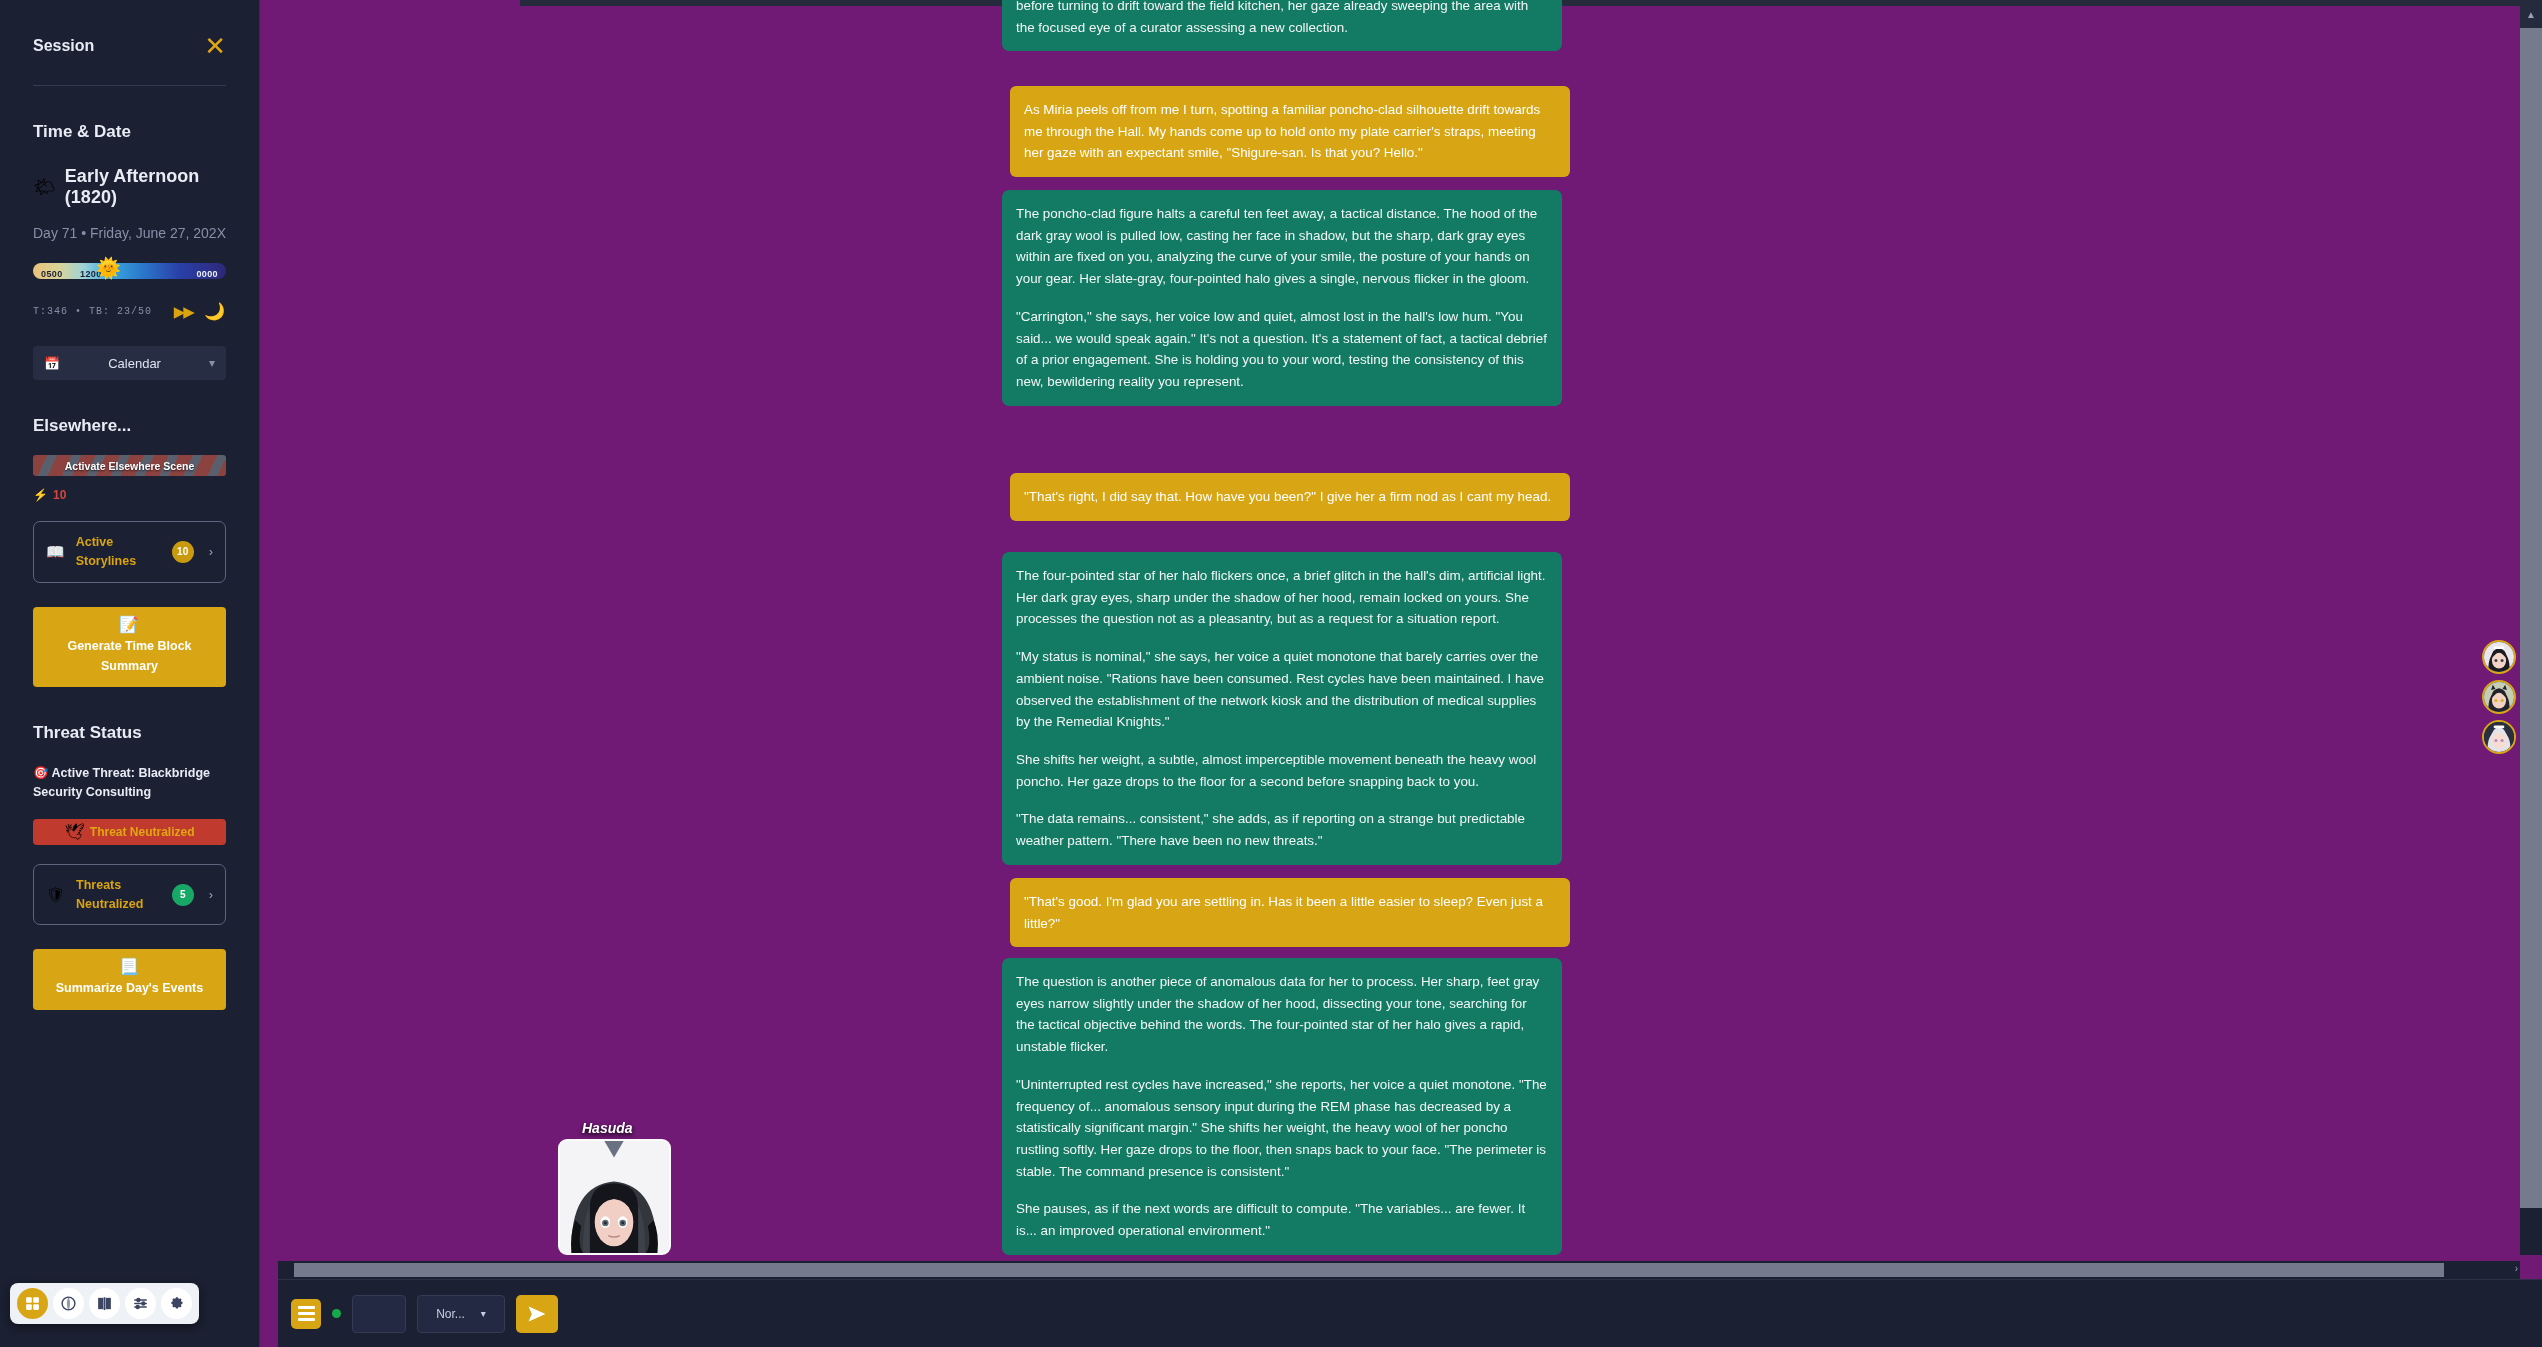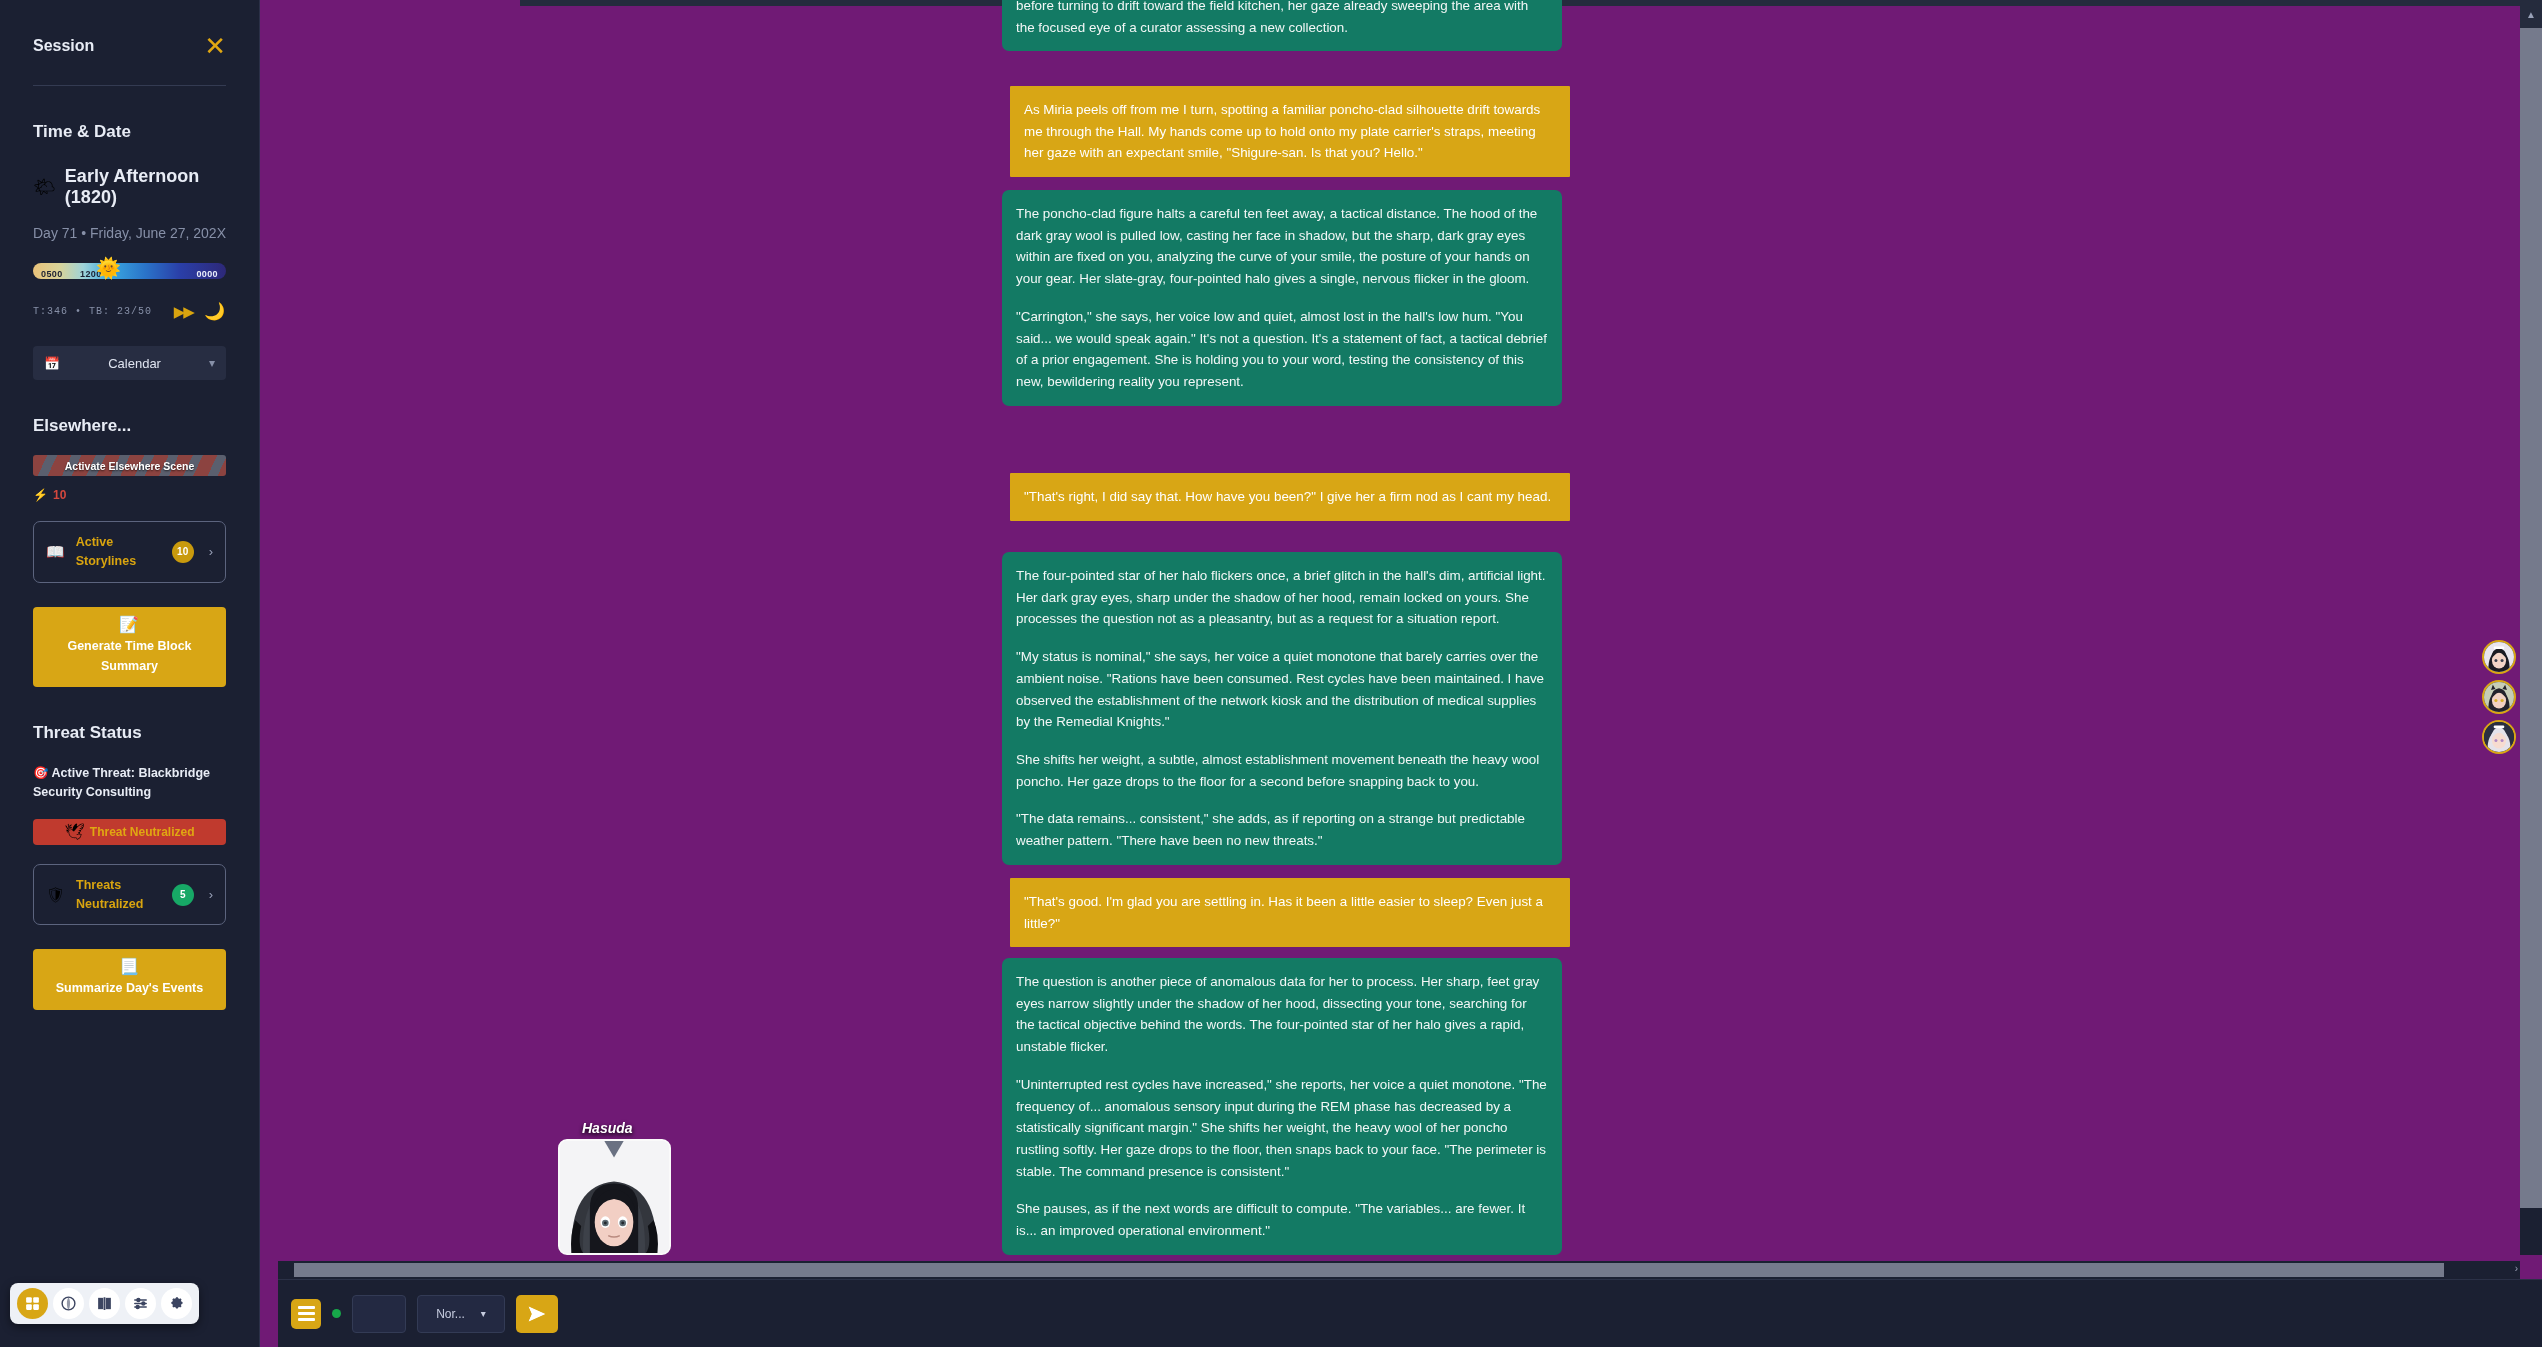--- a/index.html
+++ b/index.html
@@ -113,21 +113,21 @@
   }
   .msg { position: absolute; font-size: 13.4px; line-height: 1.62; }
   .msg p + p { margin-top: 16px; }
   .msg.bot {
     left: 742px; width: 560px;
     background: #137a64; color: #f2f7f6;
     border-radius: 7px; padding: 13px 14px;
   }
   .msg.user {
     background: #d8a615; color: #fff;
-    border-radius: 1px; padding: 13px 14px;
+    border-radius: 6px; padding: 13px 14px;
   }
 
   
   #char-card { position: absolute; left: 298px; bottom: 92px; width: 118px; }
   #char-name {
     color: #fff; font-size: 14px; font-weight: bold; font-style: italic;
     margin-left: 24px; margin-bottom: 3px; text-shadow: 0 2px 4px #000;
   }
   #char-portrait {
     width: 113px; height: 116px; border-radius: 9px;
@@ -313,21 +313,21 @@
         <div class="msg bot" style="top: 190px;">
           <p>The poncho-clad figure halts a careful ten feet away, a tactical distance. The hood of the dark gray wool is pulled low, casting her face in shadow, but the sharp, dark gray eyes within are fixed on you, analyzing the curve of your smile, the posture of your hands on your gear. Her slate-gray, four-pointed halo gives a single, nervous flicker in the gloom.</p>
           <p>"Carrington," she says, her voice low and quiet, almost lost in the hall's low hum. "You said... we would speak again." It's not a question. It's a statement of fact, a tactical debrief of a prior engagement. She is holding you to your word, testing the consistency of this new, bewildering reality you represent.</p>
         </div>
         <div class="msg user" style="top: 473px; width: 560px; left: 750px;">
           <p>"That's right, I did say that. How have you been?" I give her a firm nod as I cant my head.</p>
         </div>
         <div class="msg bot" style="top: 552px;">
           <p>The four-pointed star of her halo flickers once, a brief glitch in the hall's dim, artificial light. Her dark gray eyes, sharp under the shadow of her hood, remain locked on yours. She processes the question not as a pleasantry, but as a request for a situation report.</p>
           <p>"My status is nominal," she says, her voice a quiet monotone that barely carries over the ambient noise. "Rations have been consumed. Rest cycles have been maintained. I have observed the establishment of the network kiosk and the distribution of medical supplies by the Remedial Knights."</p>
-          <p>She shifts her weight, a subtle, almost establishment movement beneath the heavy wool poncho. Her gaze drops to the floor for a second before snapping back to you.</p>
+          <p>She shifts her weight, a subtle, almost imperceptible movement beneath the heavy wool poncho. Her gaze drops to the floor for a second before snapping back to you.</p>
           <p>"The data remains... consistent," she adds, as if reporting on a strange but predictable weather pattern. "There have been no new threats."</p>
         </div>
         <div class="msg user" style="top: 878px; width: 560px; left: 750px;">
           <p>"That's good. I'm glad you are settling in. Has it been a little easier to sleep? Even just a little?"</p>
         </div>
         <div class="msg bot" style="top: 958px;">
           <p>The question is another piece of anomalous data for her to process. Her sharp, feet gray eyes narrow slightly under the shadow of her hood, dissecting your tone, searching for the tactical objective behind the words. The four-pointed star of her halo gives a rapid, unstable flicker.</p>
           <p>"Uninterrupted rest cycles have increased," she reports, her voice a quiet monotone. "The frequency of... anomalous sensory input during the REM phase has decreased by a statistically significant margin." She shifts her weight, the heavy wool of her poncho rustling softly. Her gaze drops to the floor, then snaps back to your face. "The perimeter is stable. The command presence is consistent."</p>
           <p>She pauses, as if the next words are difficult to compute. "The variables... are fewer. It is... an improved operational environment."</p>
         </div>

